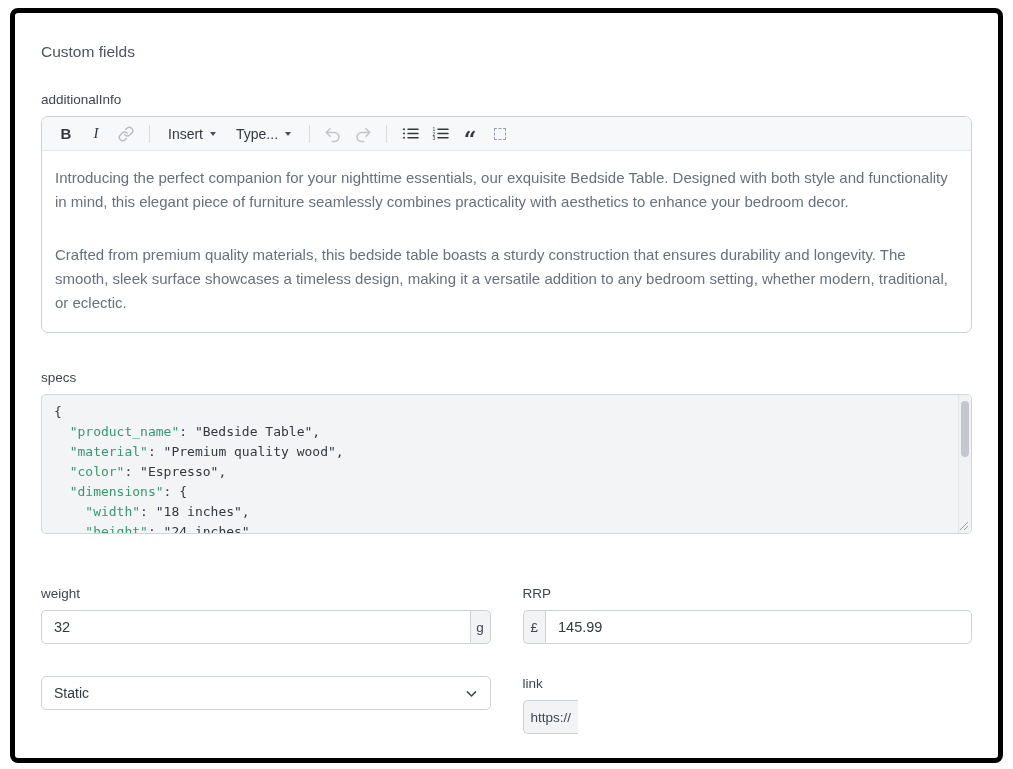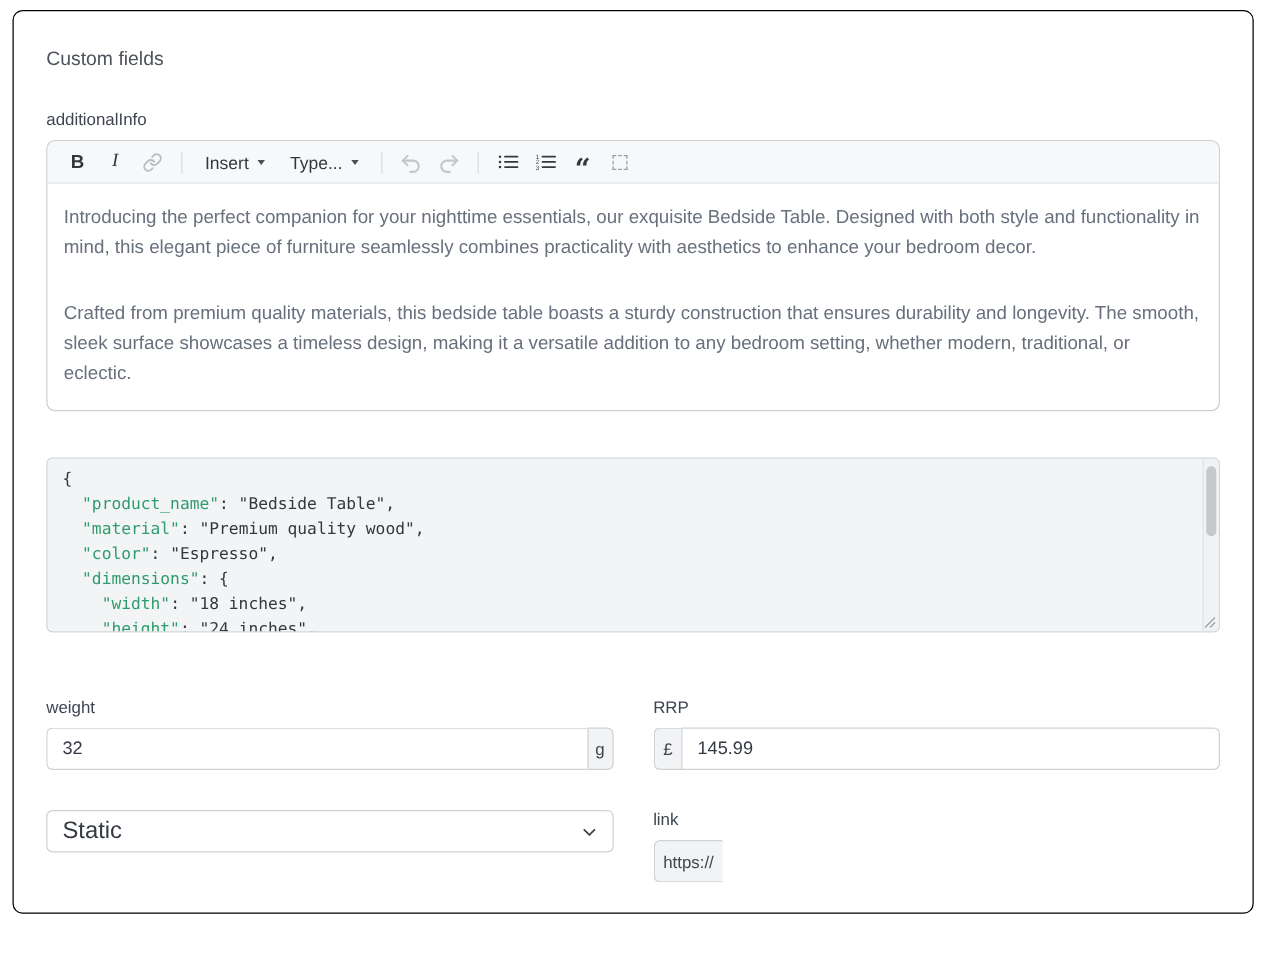--- a/index.html
+++ b/index.html
@@ -1,20 +1,20 @@
 <!DOCTYPE html>
 <html style="--code-key: #2f9c6e;"><head>
 <meta charset="utf-8">
 <style>
   * { box-sizing: border-box; }
   html,body { margin:0; padding:0; background:#ffffff; }
   body { font-family:"Liberation Sans", sans-serif; color:#3e4550; width:1013px; }
 
   .card {
-    margin:8px 10px; border:1px solid #000000; border-radius:8px;
+    margin:8px 10px; border:5px solid #000000; border-radius:8px;
     background:#fff; padding:30px 26px 24px;
   }
   .panel-title { font-size:15.5px; font-weight:400; color:#4d545d; margin:0 0 31px; }
 
   .field-label { display:block; font-size:13.5px; color:#3e4550; margin-bottom:9px; }
 
   
   .rte { border:1px solid #ccd0d5; border-radius:7px; overflow:hidden; background:#fff; }
   .rte-toolbar {
     display:flex; align-items:center; height:34px; background:#f7f8f9;
@@ -78,21 +78,21 @@
   .has-prefix .text-input { border-radius:0 5px 5px 0; }
   .addon {
     display:flex; align-items:center; justify-content:center; flex:0 0 auto;
     background:#f2f3f5; border:1px solid #ced2d7; color:#3f4650; font-size:13.5px;
   }
   .addon.suffix { border-radius:0 5px 5px 0; width:21px; }
   .addon.prefix { border-radius:5px 0 0 5px; border-right:none; padding:0 7px; }
   .select-box {
     display:flex; align-items:center; justify-content:space-between;
     border:1px solid #ced2d7; border-radius:5px; height:34px; padding:0 12px;
-    font-size:19px; color:#333841; background:#fff; cursor:pointer;
+    font-size:14px; color:#333841; background:#fff; cursor:pointer;
   }
 </style>
 </head>
 <body>
 
 <section class="card">
   <h2 class="panel-title">Custom fields</h2>
 
   <div>
     <label class="field-label">additionalInfo</label>
@@ -161,20 +161,21 @@
         </button>
       </div>
       <div class="rte-content">
         <p>Introducing the perfect companion for your nighttime essentials, our exquisite Bedside Table. Designed with both style and functionality in mind, this elegant piece of furniture seamlessly combines practicality with aesthetics to enhance your bedroom decor.</p>
         <p>Crafted from premium quality materials, this bedside table boasts a sturdy construction that ensures durability and longevity. The smooth, sleek surface showcases a timeless design, making it a versatile addition to any bedroom setting, whether modern, traditional, or eclectic.</p>
       </div>
     </div>
   </div>
 
   <div class="specs-field">
+    <label class="field-label">specs</label>
     <div class="code-area">
       <div class="code-lines"><div><span class="tok-p">{</span></div><div><span class="tok-p">  </span><span class="tok-k">"product_name"</span><span class="tok-p">: </span><span class="tok-v">"Bedside Table"</span><span class="tok-p">,</span></div><div><span class="tok-p">  </span><span class="tok-k">"material"</span><span class="tok-p">: </span><span class="tok-v">"Premium quality wood"</span><span class="tok-p">,</span></div><div><span class="tok-p">  </span><span class="tok-k">"color"</span><span class="tok-p">: </span><span class="tok-v">"Espresso"</span><span class="tok-p">,</span></div><div><span class="tok-p">  </span><span class="tok-k">"dimensions"</span><span class="tok-p">: </span><span class="tok-p">{</span></div><div><span class="tok-p">    </span><span class="tok-k">"width"</span><span class="tok-p">: </span><span class="tok-v">"18 inches"</span><span class="tok-p">,</span></div><div><span class="tok-p">    </span><span class="tok-k">"height"</span><span class="tok-p">: </span><span class="tok-v">"24 inches"</span><span class="tok-p">,</span></div></div>
       <div class="code-scroll-track">
         <div class="code-scroll-thumb"></div>
       </div>
       <svg class="resize-handle" viewBox="0 0 11 11">
           <line x1="2" y1="10" x2="10" y2="2" stroke="#9aa0a7" stroke-width="1"></line>
           <line x1="6" y1="10" x2="10" y2="6" stroke="#9aa0a7" stroke-width="1"></line>
         </svg>
     </div>

